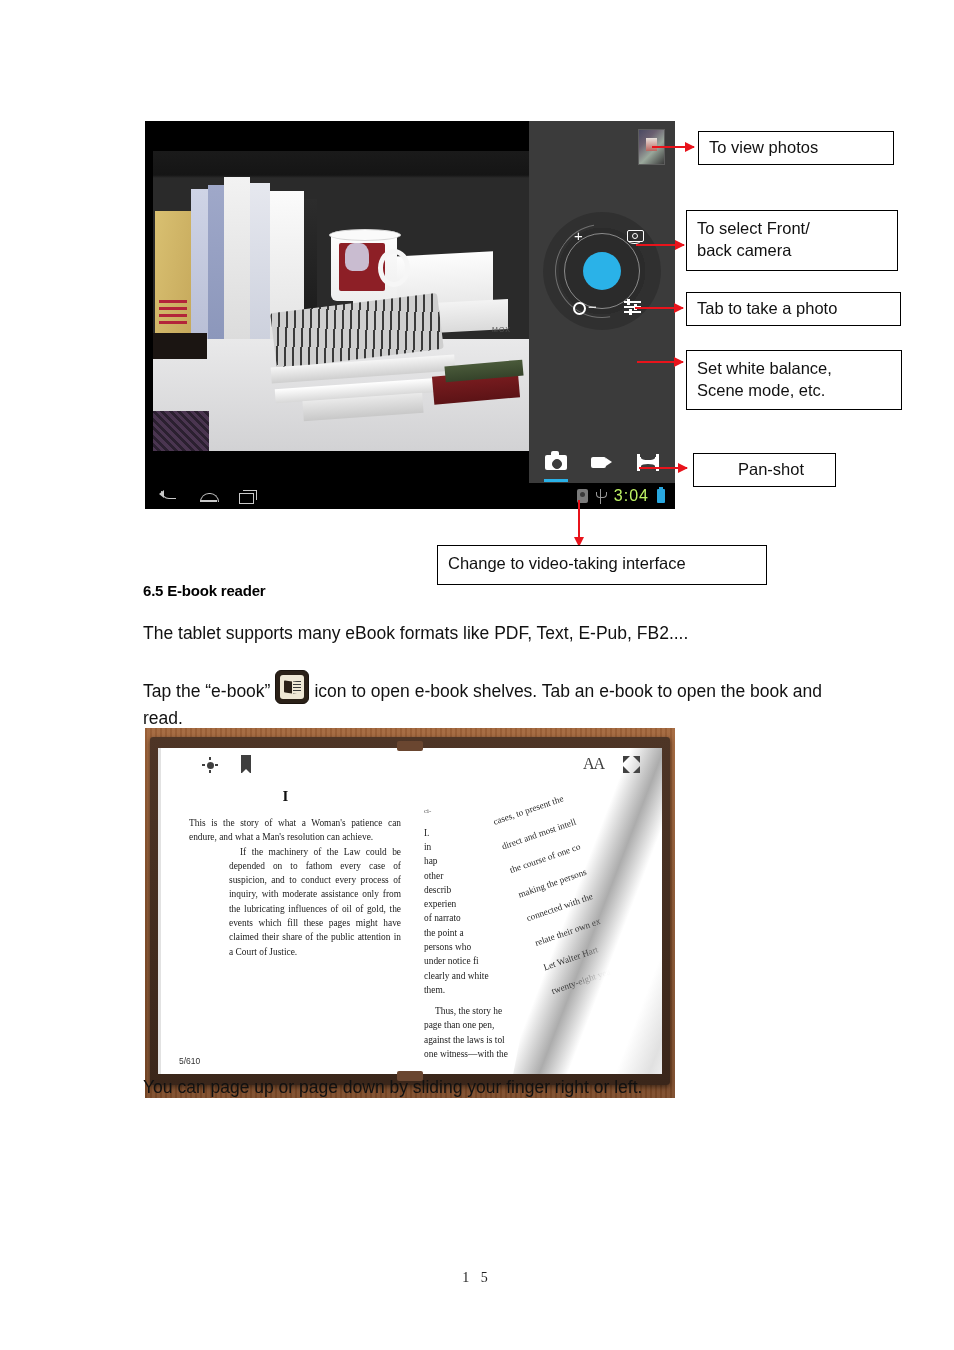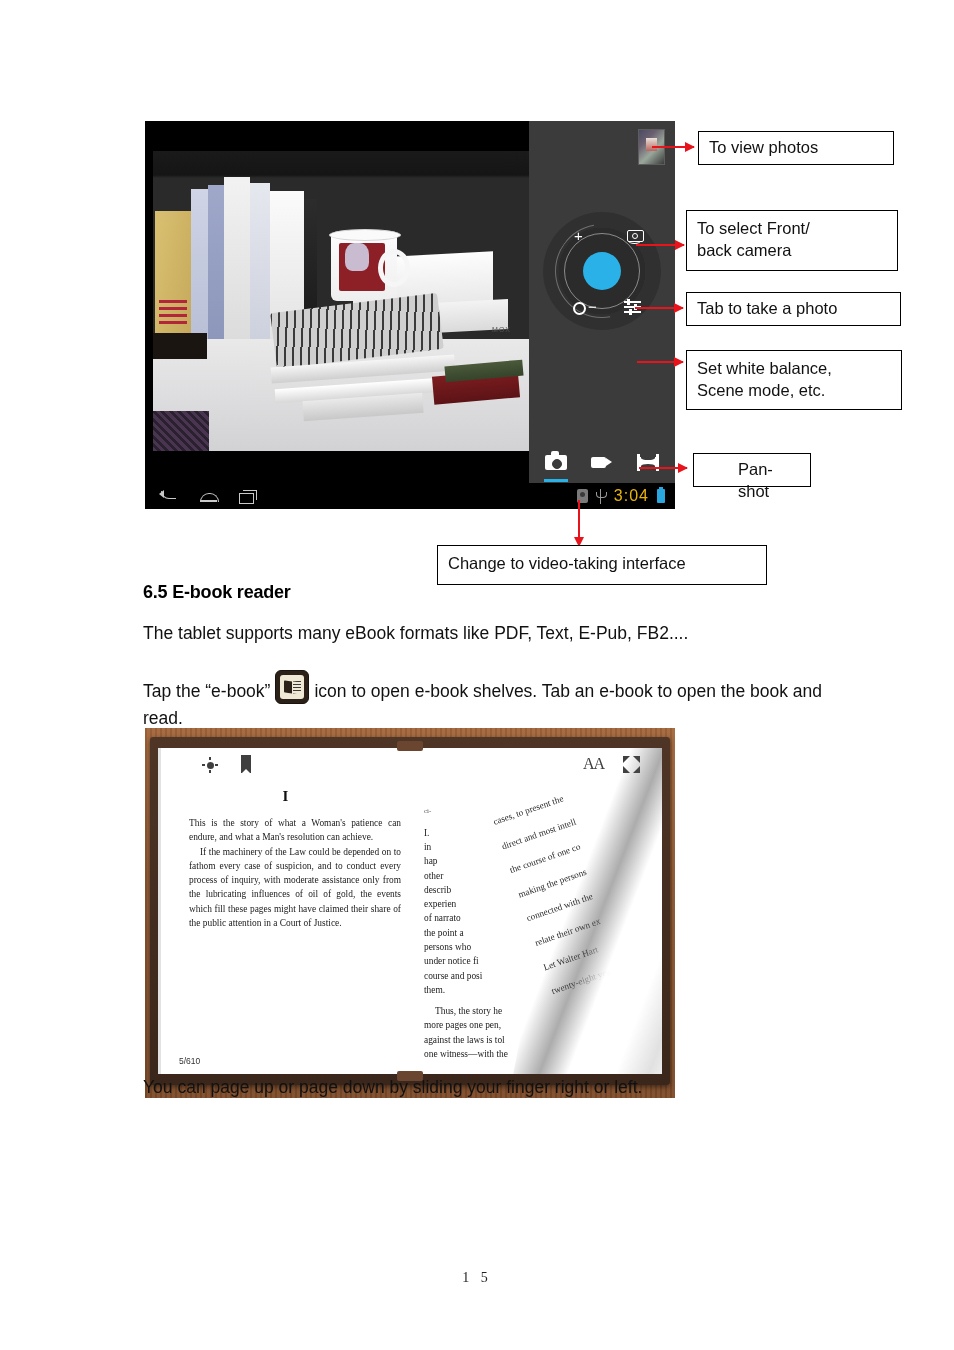--- a/index.html
+++ b/index.html
@@ -194,21 +194,21 @@
     content:""; position:absolute; left:1px; top:1px; width:3px; height:3px;
     background:#9a9a9a; border-radius:50%;
     box-shadow: 0 5px 0 #9a9a9a, 0 10px 0 #9a9a9a;
   }
   .sysright { margin-left:auto; display:flex; align-items:center; gap:8px; padding-right:10px; }
   .sys-sd { width:11px; height:14px; background:#7a7a7a; border-radius:2px; position:relative; }
   .sys-sd::after { content:""; position:absolute; left:3px; top:3px; width:5px; height:5px; border-radius:50%; background:#3a3a3a;}
   .sys-usb { width:10px; height:15px; position:relative; }
   .sys-usb::before { content:""; position:absolute; left:4px; top:0; width:1.6px; height:15px; background:#9a9a9a; }
   .sys-usb::after { content:""; position:absolute; left:0px; top:3px; width:9px; height:5px; border:1.6px solid #9a9a9a; border-top:none; border-radius:0 0 4px 4px;}
-  .sys-time { color:#eab308; font-size:16px; letter-spacing:1px; font-family:"Liberation Sans", sans-serif; }
+  .sys-time { color:#bef264; font-size:16px; letter-spacing:1px; font-family:"Liberation Sans", sans-serif; }
   .sys-batt { width:8px; height:14px; background:#29a8e0; border-radius:1px; position:relative; }
   .sys-batt::before { content:""; position:absolute; left:2px; top:-2px; width:4px; height:2px; background:#29a8e0;}
 
   
   .callout {
     position: absolute;
     border: 1.5px solid #000;
     background: #fff;
     font-size: 16.5px;
     line-height: 1.32;
@@ -230,21 +230,21 @@
   }
   .arrow-v::after {
     content:""; position:absolute; left:-4px; bottom:-1px;
     border-left:5px solid transparent; border-right:5px solid transparent;
     border-top:10px solid #e8131b;
   }
 
   
   .h-sec {
     position:absolute; left:143px; top:582px;
-    font-size:18px; font-weight:bold; letter-spacing:-0.2px;
+    font-size:15px; font-weight:bold; letter-spacing:-0.2px;
     font-family:"Liberation Sans", sans-serif;
   }
   .para {
     position:absolute; left:143px;
     font-size:17.5px; line-height:1.55; color:#111;
     font-family:"Liberation Sans", sans-serif;
   }
   .p1 { top:620px; width:680px; }
   .p2 { top:670px; width:680px; }
   .p3 { top:1074px; width:700px; }
@@ -334,21 +334,21 @@
     position:absolute; left:0; top:40px; width:100%;
     text-align:center; font-family:"Liberation Serif", serif;
     font-weight:bold; font-size:15px; color:#111;
   }
   .bodytext {
     position:absolute; left:28px; top:68px; width:212px;
     font-family:"Liberation Serif", serif;
     font-size:9.4px; line-height:1.52; text-align:justify; color:#1a1a1a;
   }
   .bodytext p { margin:0 0 0 0; }
-  .bodytext p.indent { text-indent:11px; }
+  .bodytext p.indent { text-indent:11px;margin-left:40px; }
   .pgnum {
     position:absolute; left:18px; bottom:8px;
     font-family:"Liberation Sans", sans-serif; font-size:8.5px; color:#333;
   }
   .rtext {
     position:absolute; left:14px; top:58px; width:100px;
     font-family:Liberation Serif, serif;
     font-size:9.4px; line-height:1.52; color:#1a1a1a;
   }
   .rtext .tiny { font-size:7px; color:#555; }
@@ -491,21 +491,21 @@
 back camera</div>
 
 <div class="arrow-h" style="left:635px; top:307px; width:48px;"></div>
 <div class="callout" style="left:686px; top:292px; width:215px; height:34px;">Tab to take a photo</div>
 
 <div class="arrow-h" style="left:637px; top:361px; width:46px;"></div>
 <div class="callout" style="left:686px; top:350px; width:216px; height:60px; padding-top:7px;">Set white balance,
 Scene mode, etc.</div>
 
 <div class="arrow-h" style="left:639px; top:467px; width:48px;"></div>
-<div class="callout" style="left:693px; top:453px; width:118px; height:34px;padding-left:44px;">Pan-shot</div>
+<div class="callout" style="left:693px; top:453px; width:143px; height:34px;padding-left:44px;">Pan-shot</div>
 
 <div class="arrow-v" style="left:578px; top:500px; height:46px;"></div>
 <div class="callout" style="left:437px; top:545px; width:330px; height:40px; overflow:visible; line-height:1.38; padding-top:6px;">Change to video-taking interface</div>
 
 <div class="h-sec">6.5 E-book reader</div>
 
 <div class="para p1">The tablet supports many eBook formats like PDF, Text, E-Pub, FB2....</div>
 
 <div class="para p2">
   <span>Tap the “e-book”</span><span class="ebook-inline"><span class="pg"></span><span class="bl"></span><span class="br"></span></span><span>icon to open e-book shelves. Tab an e-book to open the book and read.</span>
@@ -558,25 +558,25 @@
           <p>I.</p>
           <p>in</p>
           <p>hap</p>
           <p>other</p>
           <p>describ</p>
           <p>experien</p>
           <p>of narrato</p>
           <p>the point a</p>
           <p>persons who</p>
           <p>under notice fi</p>
-          <p>course and posi</p>
+          <p>clearly and white</p>
           <p>them.</p>
           <p style="height:7px"></p>
           <p class="indent">Thus, the story he</p>
-          <p>more pages one pen, </p>
+          <p>page than one pen, </p>
           <p>against the laws is tol</p>
           <p>one witness—with the</p>
         </div>
 
         <div class="curl-text">
           <p>cases, to present the</p>
           <p>direct and most intell</p>
           <p>the course of one co</p>
           <p>making the persons</p>
           <p>connected with the</p>

